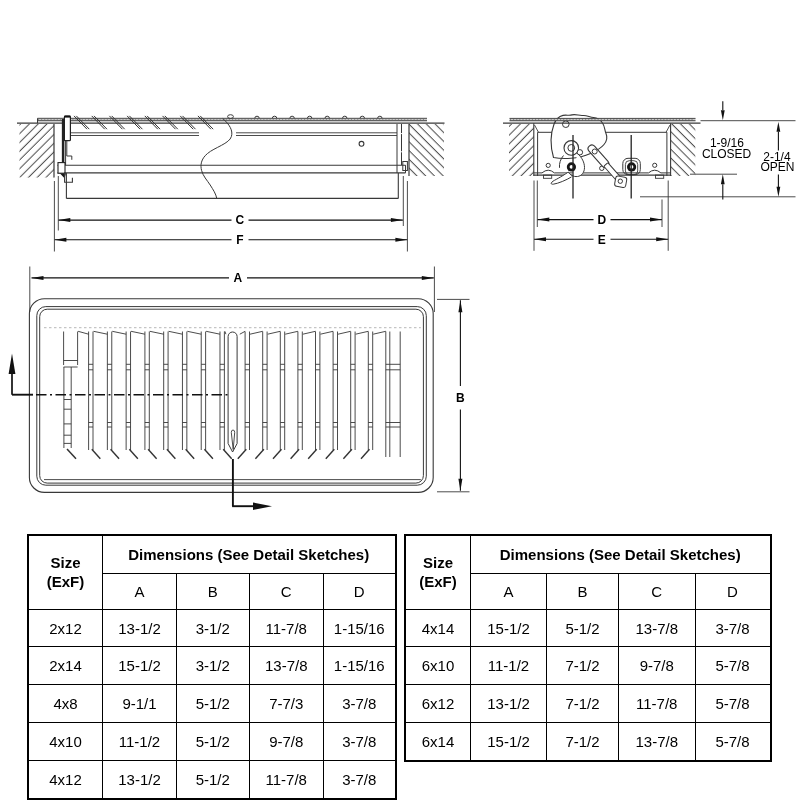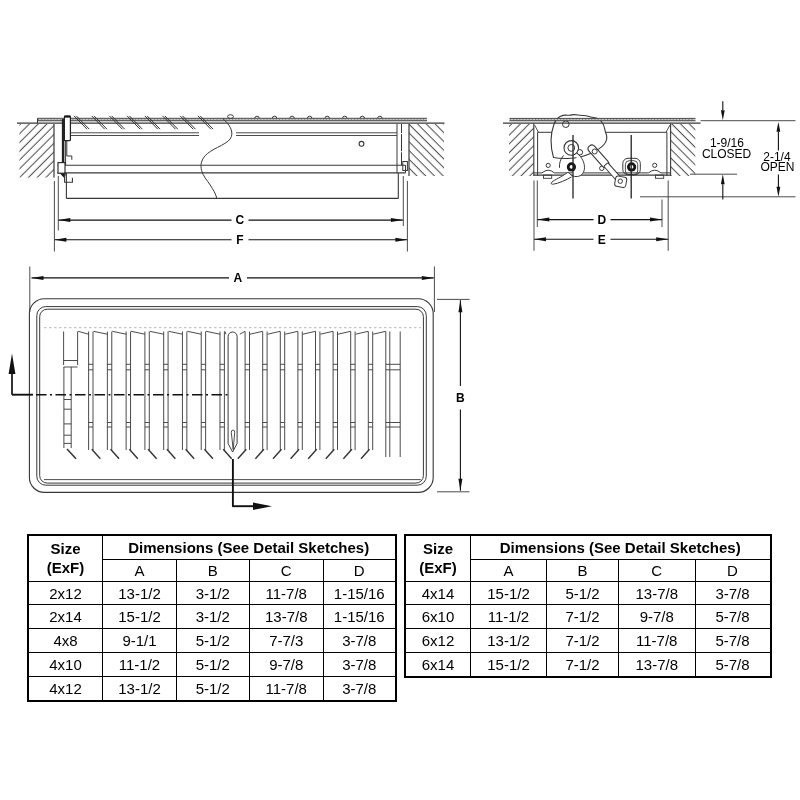--- a/index.html
+++ b/index.html
@@ -1,17 +1,17 @@
 <!DOCTYPE html>
 <html><head><meta charset="utf-8"><style>
 html,body{margin:0;padding:0;background:#fff;width:800px;height:800px;overflow:hidden}
 #page{position:relative;width:800px;height:800px;background:#fff}
 svg{position:absolute;left:0;top:0}
 table.t{position:absolute;border-collapse:collapse;table-layout:fixed;font-family:"Liberation Sans",sans-serif;font-size:15px;color:#000;border:2px solid #000}
-table.t td{border:1.5px solid #000;text-align:center;vertical-align:middle;padding:0;white-space:nowrap}
+table.t td{border:1.5px solid #000;text-align:center;vertical-align:middle;padding:7px;white-space:nowrap}
 td.b{font-weight:bold}
 td.sz{line-height:19px}
 </style></head>
 <body>
 <div id="page">
 <svg width="800" height="800" viewBox="0 0 800 800">
       <defs>
 <pattern id="hA" width="6.2" height="6.2" patternUnits="userSpaceOnUse" patternTransform="rotate(45)">
 <line x1="3" y1="0" x2="3" y2="6.2" stroke="#4a4a4a" stroke-width="1"></line>
         </pattern>

